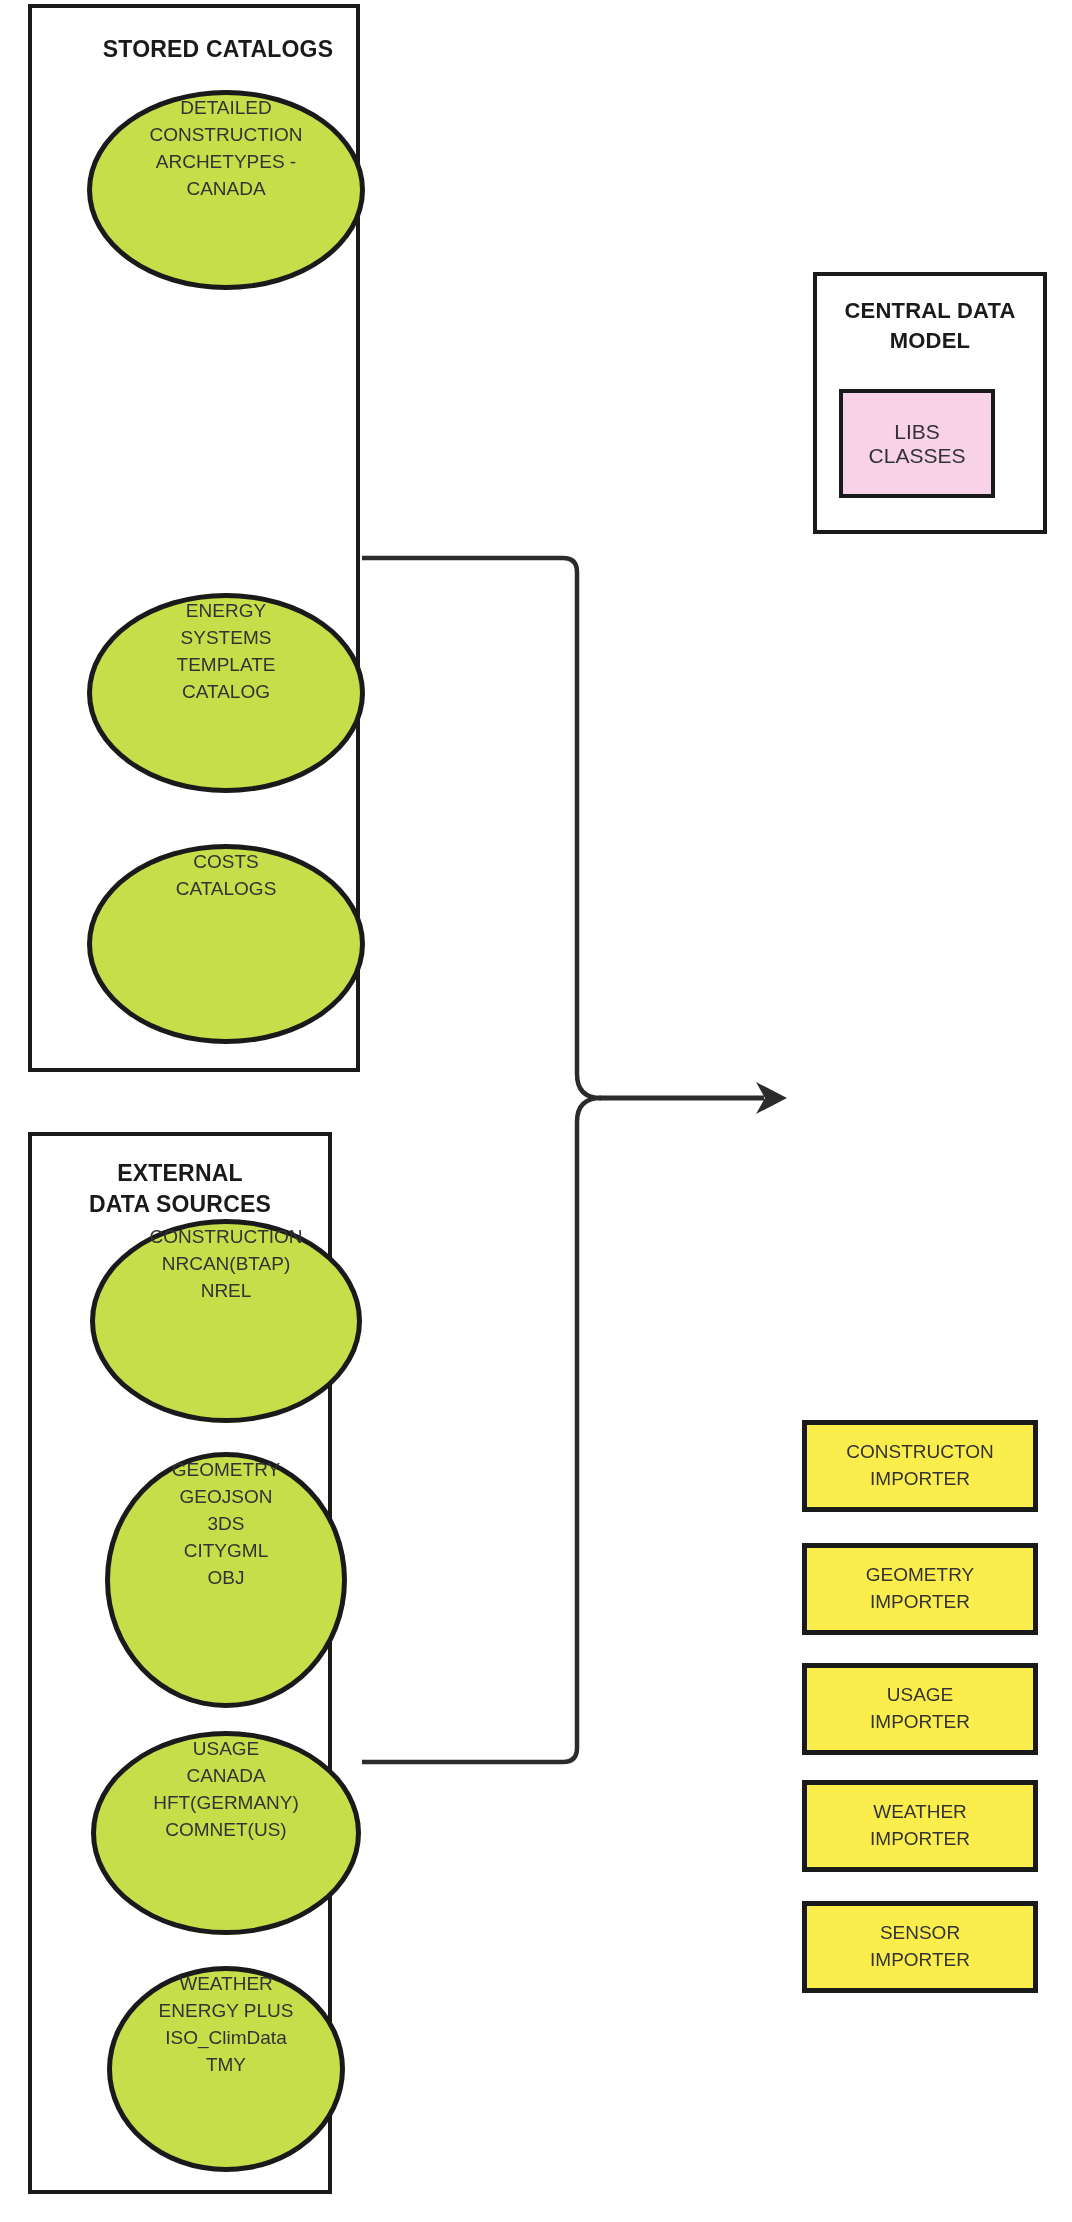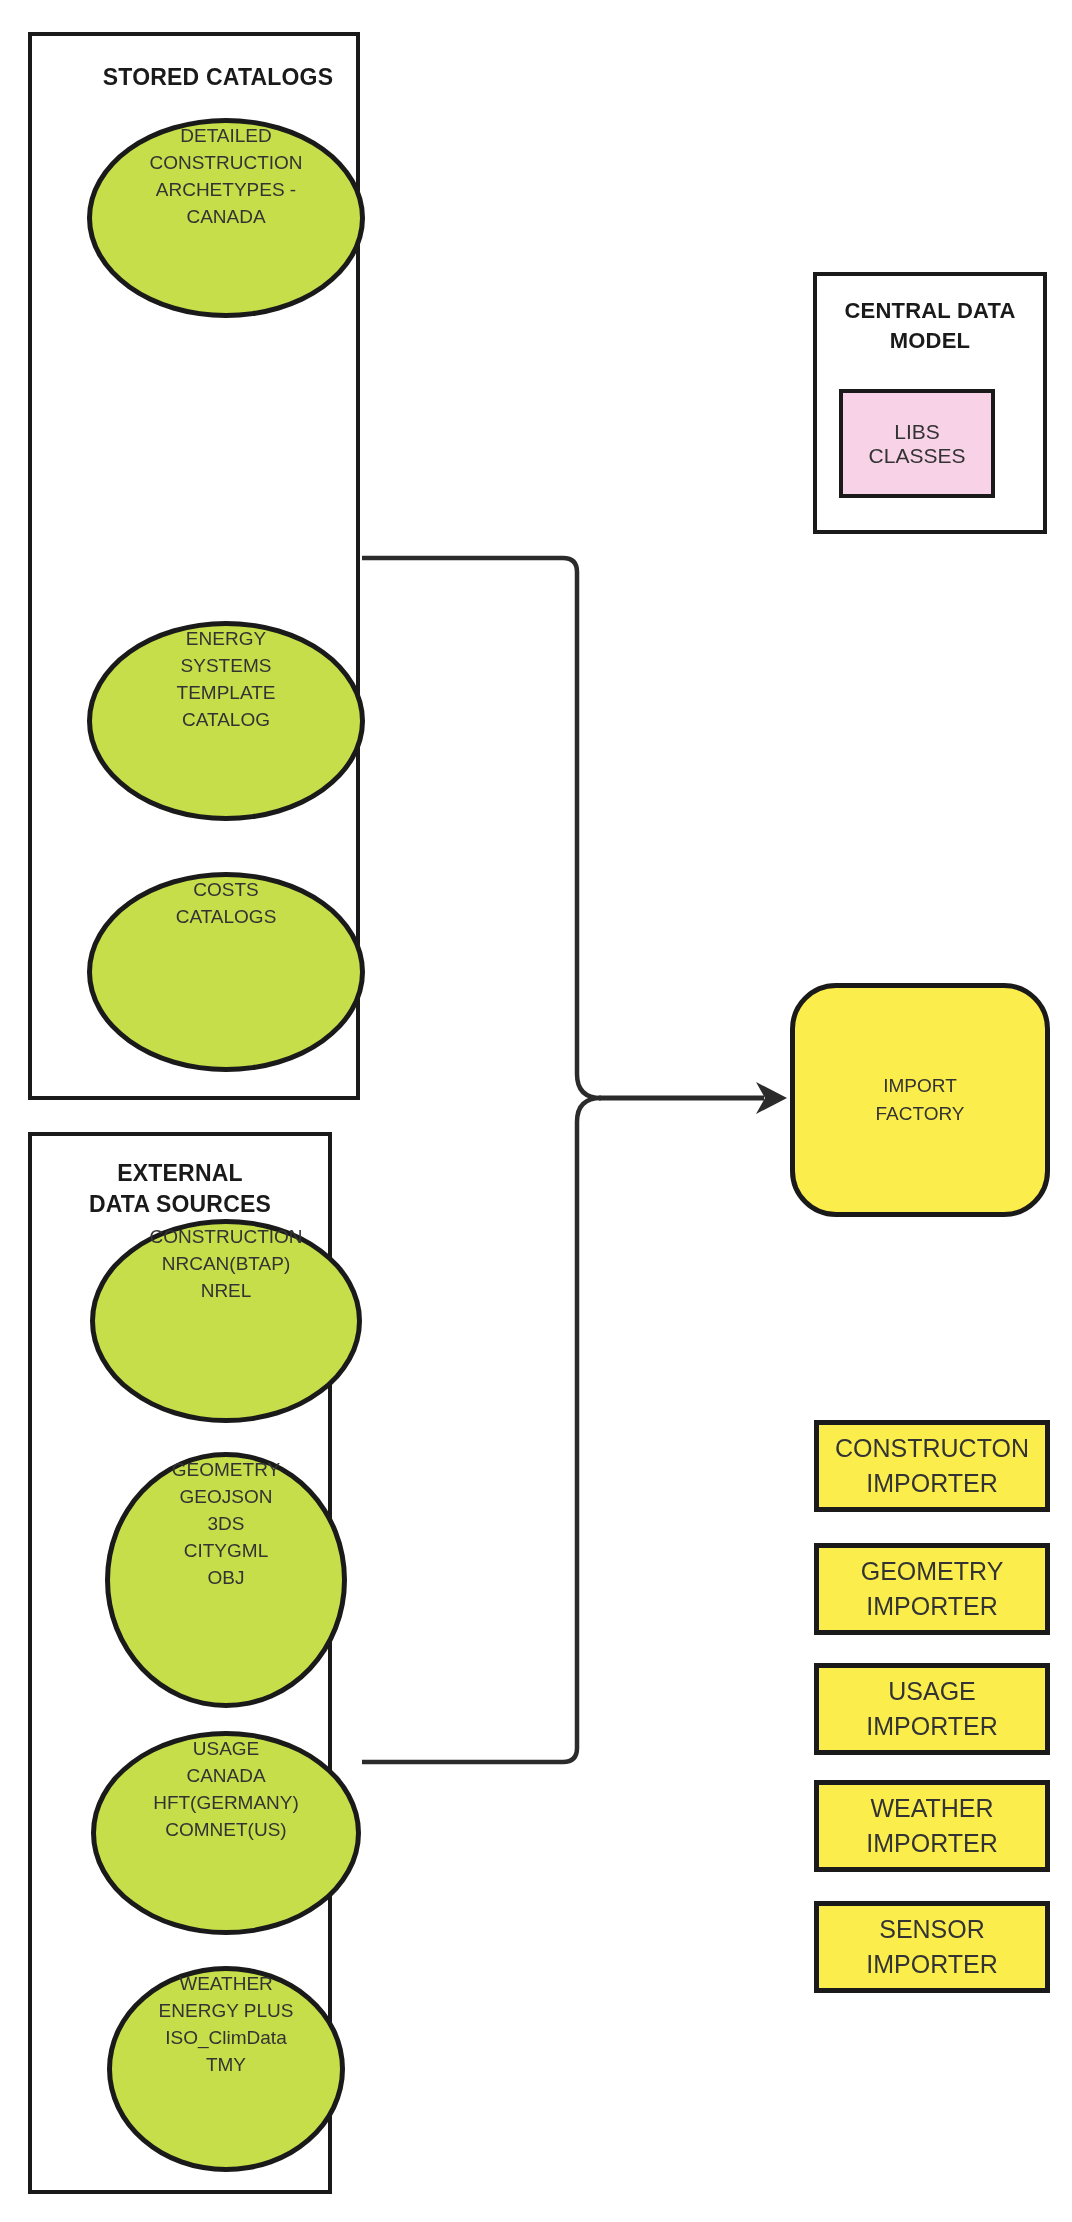--- a/index.html
+++ b/index.html
@@ -69,25 +69,24 @@
     position: absolute;
     left: 802px;
     width: 236px; height: 92px;
     background: #fbee4c;
     border: 5px solid #1a1a1a;
     box-sizing: border-box;
     display: flex;
     align-items: center;
     justify-content: center;
     text-align: center;
-    font-size: 25px;
+    font-size: 19px;
     line-height: 1.42;
     color: #333333;
     white-space: pre-line;
-    margin-left: 12px;
   }
   .cdm-box {
     position: absolute;
     left: 813px; top: 272px;
     width: 234px; height: 262px;
     border: 4px solid #1a1a1a;
     background: #ffffff;
     box-sizing: border-box;
   }
   .cdm-box .group-title { margin-top: 20px; font-size: 22px; }
@@ -98,21 +97,21 @@
     background: #f8d3e7;
     border: 4px solid #1a1a1a;
     box-sizing: border-box;
     display: flex;
     align-items: center;
     justify-content: center;
     text-align: center;
     font-size: 21px;
     color: #333333;
   }
-  .stored-box { left: 28px; top: 32px; width: 332px; height: 1068px; padding-left: 48px; }
+  .stored-box { left: 28px; top: 4px; width: 332px; height: 1068px; padding-left: 48px; }
   .stored-box .group-title { margin-top: 26px; }
   .external-box { left: 28px; top: 1132px; width: 304px; height: 1062px; }
   .external-box .group-title { margin-top: 22px; }
 </style>
 </head>
 <body>
 
 <div class="canvas">
 
   <svg class="connectors" viewBox="0 0 1072 2222" xmlns="http://www.w3.org/2000/svg">
@@ -172,24 +171,20 @@
   </div>
 
   <div class="cdm-box">
     <div class="group-title">CENTRAL DATA
 MODEL</div>
     <div class="libs-classes">
       <span>LIBS CLASSES</span>
     </div>
   </div>
 
-  <div class="import-factory">
-    <span>IMPORT
-FACTORY</span>
-  </div>
 
   <div class="importer-box" style="top:1420px;">
     <span>CONSTRUCTON
 IMPORTER</span>
   </div>
   <div class="importer-box" style="top:1543px;">
     <span>GEOMETRY
 IMPORTER</span>
   </div>
   <div class="importer-box" style="top:1663px;">

